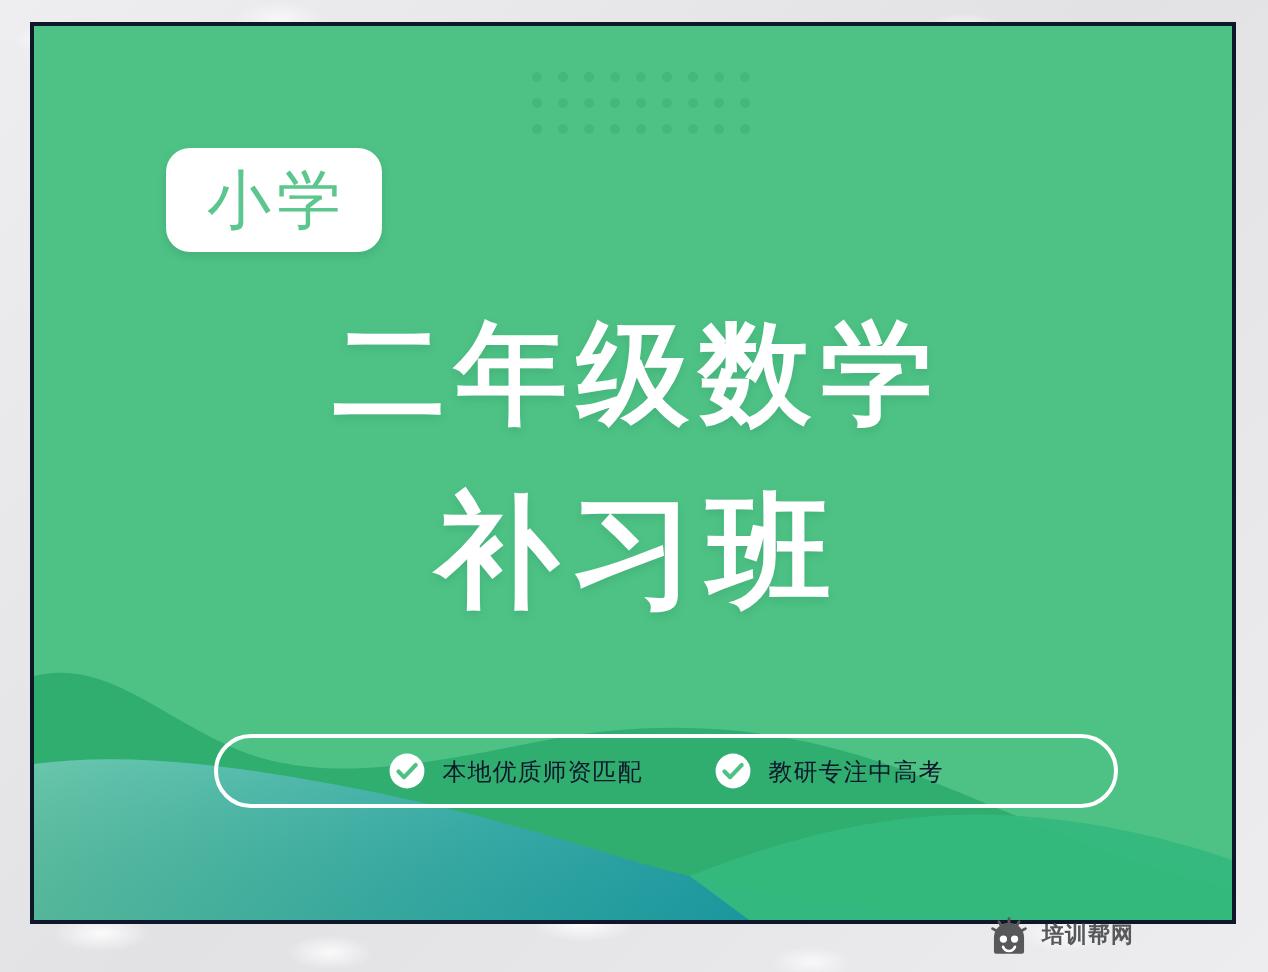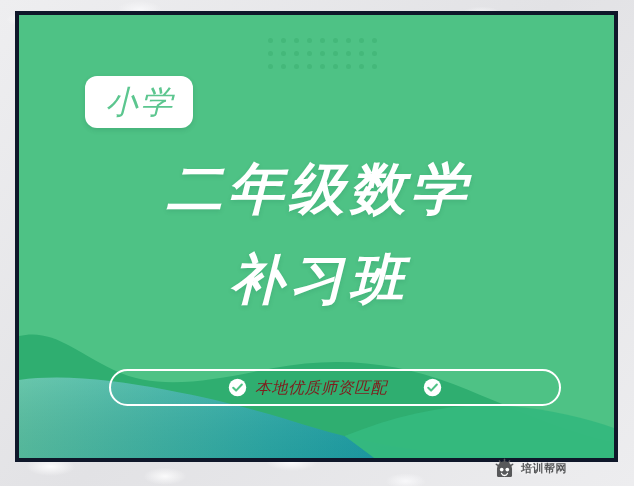--- a/index.html
+++ b/index.html
@@ -34,24 +34,23 @@
   }
 
   
   #poster-card {
     position: absolute;
     left: 15px;
     top: 11px;
     width: 603px;
     height: 451px;
     box-sizing: border-box;
-    border: 4px solid #0f172a;
+    border: 2px solid #0f172a;
     background: #4ec285;
     overflow: hidden;
-    font-style: italic;
   }
 
   
   #dot-grid {
     position: absolute;
     left: 249px;
     top: 23px;
     width: 110px;
     height: 34px;
   }
@@ -97,21 +96,21 @@
     font-weight: 700;
   }
   #headline .line1 {
     font-size: 56px;
     line-height: 92px;
     letter-spacing: 5px;
     padding-left: 5px;
     text-shadow: 0 2px 4px rgba(25,110,75,0.18);
   }
   #headline .line2 {
-    font-size: 54px;
+    font-size: 62px;
     line-height: 88px;
     letter-spacing: 6px;
     padding-left: 6px;
     text-shadow: 0 2px 4px rgba(25,110,75,0.18);
   }
 
   
   #feature-bar {
     position: absolute;
     left: 90px;
@@ -132,22 +131,22 @@
     align-items: center;
     gap: 8px;
   }
   .check-icon {
     width: 19px;
     height: 19px;
     flex: 0 0 19px;
     display: block;
   }
   .feature-label {
-    color: #7f1d1d;
-    font-size: 16px;
+    color: #0f172a;
+    font-size: 12px;
     letter-spacing: 0.5px;
     white-space: nowrap;
     line-height: 1;
   }
 
   
   #wave-layer {
     position: absolute;
     left: 0;
     right: 0;
@@ -255,20 +254,21 @@
         <circle cx="12" cy="12" r="11" fill="#ffffff"></circle>
         <path d="M6.6 12.3 L10.2 15.9 L17.5 8.2" fill="none" stroke="#4ec285" stroke-width="2.6" stroke-linecap="round" stroke-linejoin="round"></path>
       </svg>
       <span class="feature-label">本地优质师资匹配</span>
     </div>
     <div class="feature-item">
       <svg class="check-icon" viewBox="0 0 24 24" xmlns="http://www.w3.org/2000/svg">
         <circle cx="12" cy="12" r="11" fill="#ffffff"></circle>
         <path d="M6.6 12.3 L10.2 15.9 L17.5 8.2" fill="none" stroke="#4ec285" stroke-width="2.6" stroke-linecap="round" stroke-linejoin="round"></path>
       </svg>
+      <span class="feature-label">教研专注中高考</span>
     </div>
   </div>
 
 </div>
 
 <div id="watermark">
   <svg class="wm-icon" viewBox="0 0 24 24" xmlns="http://www.w3.org/2000/svg">
     <g stroke="#57585a" stroke-width="1.6" stroke-linecap="round">
       <line x1="12" y1="1.5" x2="12" y2="5"></line>
       <line x1="6.2" y1="3.2" x2="7.9" y2="6.1"></line>

